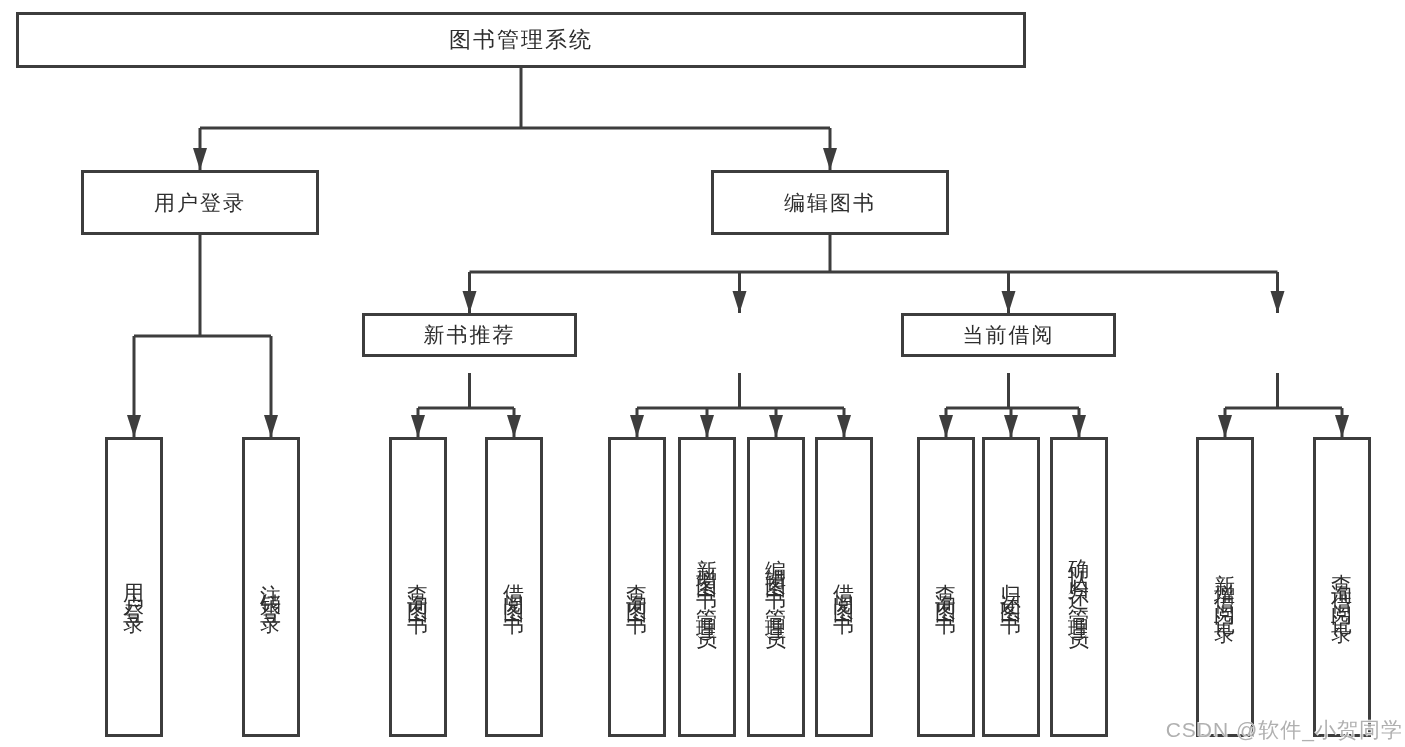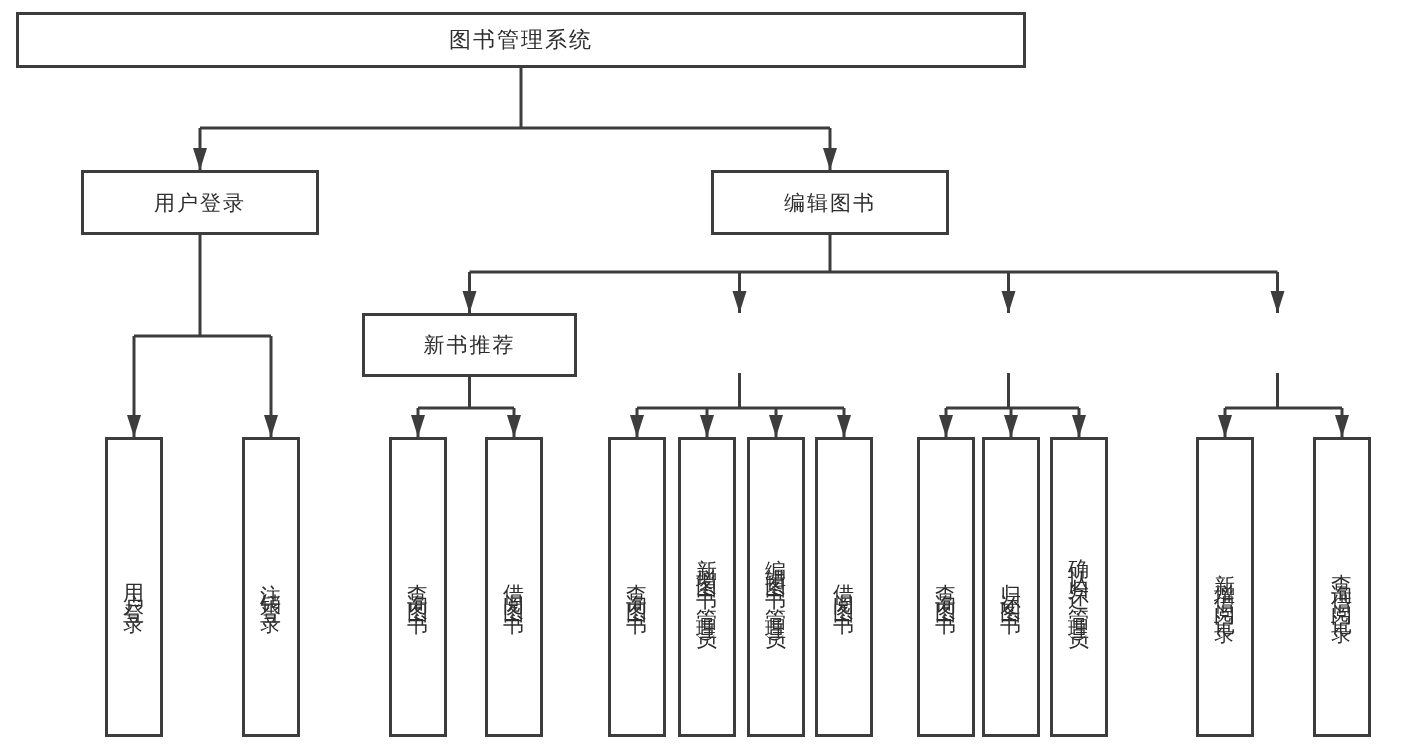--- a/index.html
+++ b/index.html
@@ -23,21 +23,21 @@
     position:absolute;
     box-sizing:border-box;
     background:var(--box-bg);
     border:3px solid var(--line);
     display:flex;align-items:center;justify-content:center;
     color:var(--text);
     z-index:2;
   }
   .root-box{left:16px;top:12px;width:1010px;height:56px;font-size:22px;letter-spacing:2px;align-items:center;}
   .l2{top:170px;width:238px;height:65px;font-size:21px;letter-spacing:2px;}
-  .l3{top:313px;width:215px;height:64px;font-size:21px;letter-spacing:2px;}
+  .l3{top:313px;width:215px;height:44px;font-size:21px;letter-spacing:2px;}
   .leaf{top:437px;width:58px;height:300px;}
   .leaf .v{
     writing-mode:vertical-rl;
     line-height:1;
     font-size:21px;
     letter-spacing:10px;
     white-space:nowrap;
   }
   .watermark{
     position:absolute;
@@ -123,20 +123,23 @@
   <div class="box l2" style="left:81px">
     <span>用户登录</span>
   </div>
   <div class="box l2" style="left:711px">
     <span>编辑图书</span>
   </div>
 
   <div class="box l3" style="left:362px">
     <span>新书推荐</span>
   </div>
+  <div class="box l3" style="left:901px">
+    <span>当前借阅</span>
+  </div>
 
   <div class="box leaf" style="left:105px">
     <span class="v">用户登录</span>
   </div>
   <div class="box leaf" style="left:242px">
     <span class="v">注销登录</span>
   </div>
 
   <div class="box leaf" style="left:389px">
     <span class="v">查询图书</span>
@@ -168,13 +171,14 @@
     <span class="v">确认归还（管理员）</span>
   </div>
 
   <div class="box leaf" style="left:1196px">
     <span class="v">新增借阅记录</span>
   </div>
   <div class="box leaf" style="left:1313px">
     <span class="v">查询借阅记录</span>
   </div>
 
+  <div class="watermark">CSDN @软件_小贺同学</div>
 </div>
 
 </body></html>

